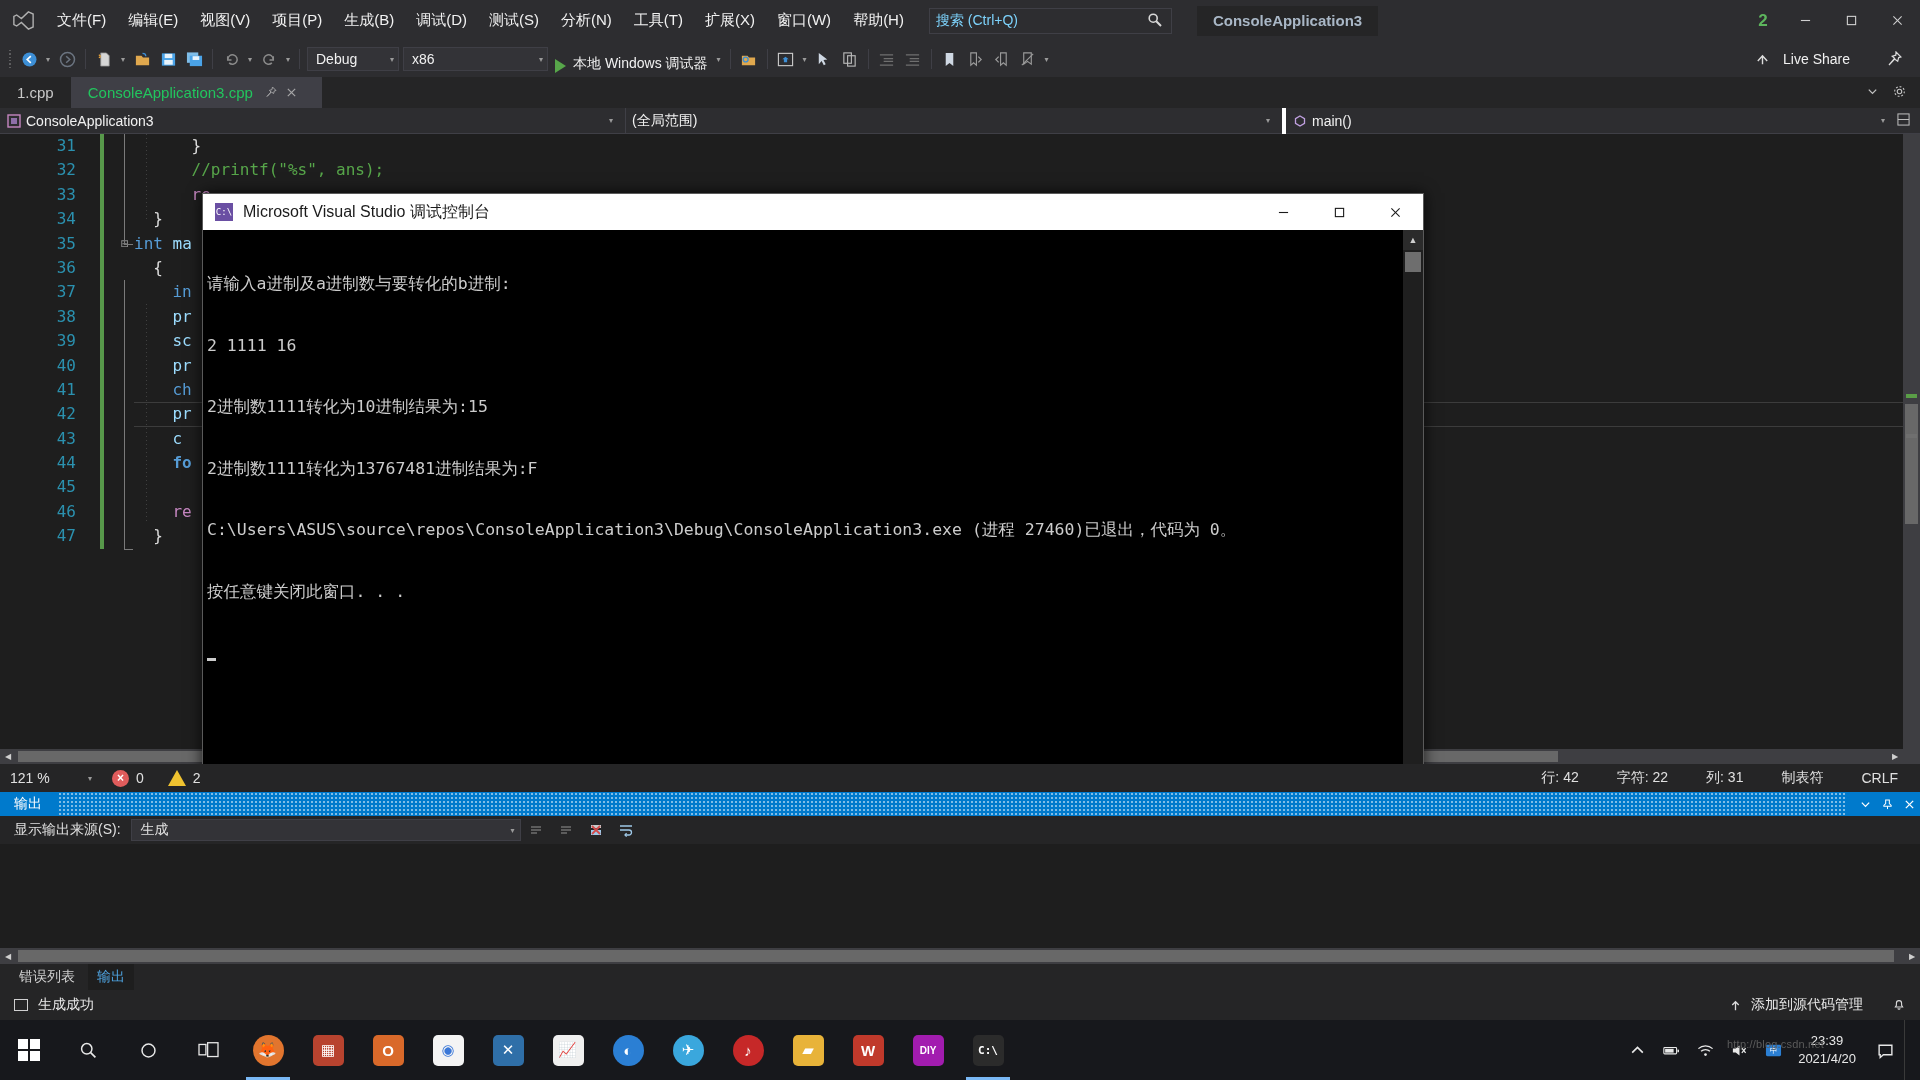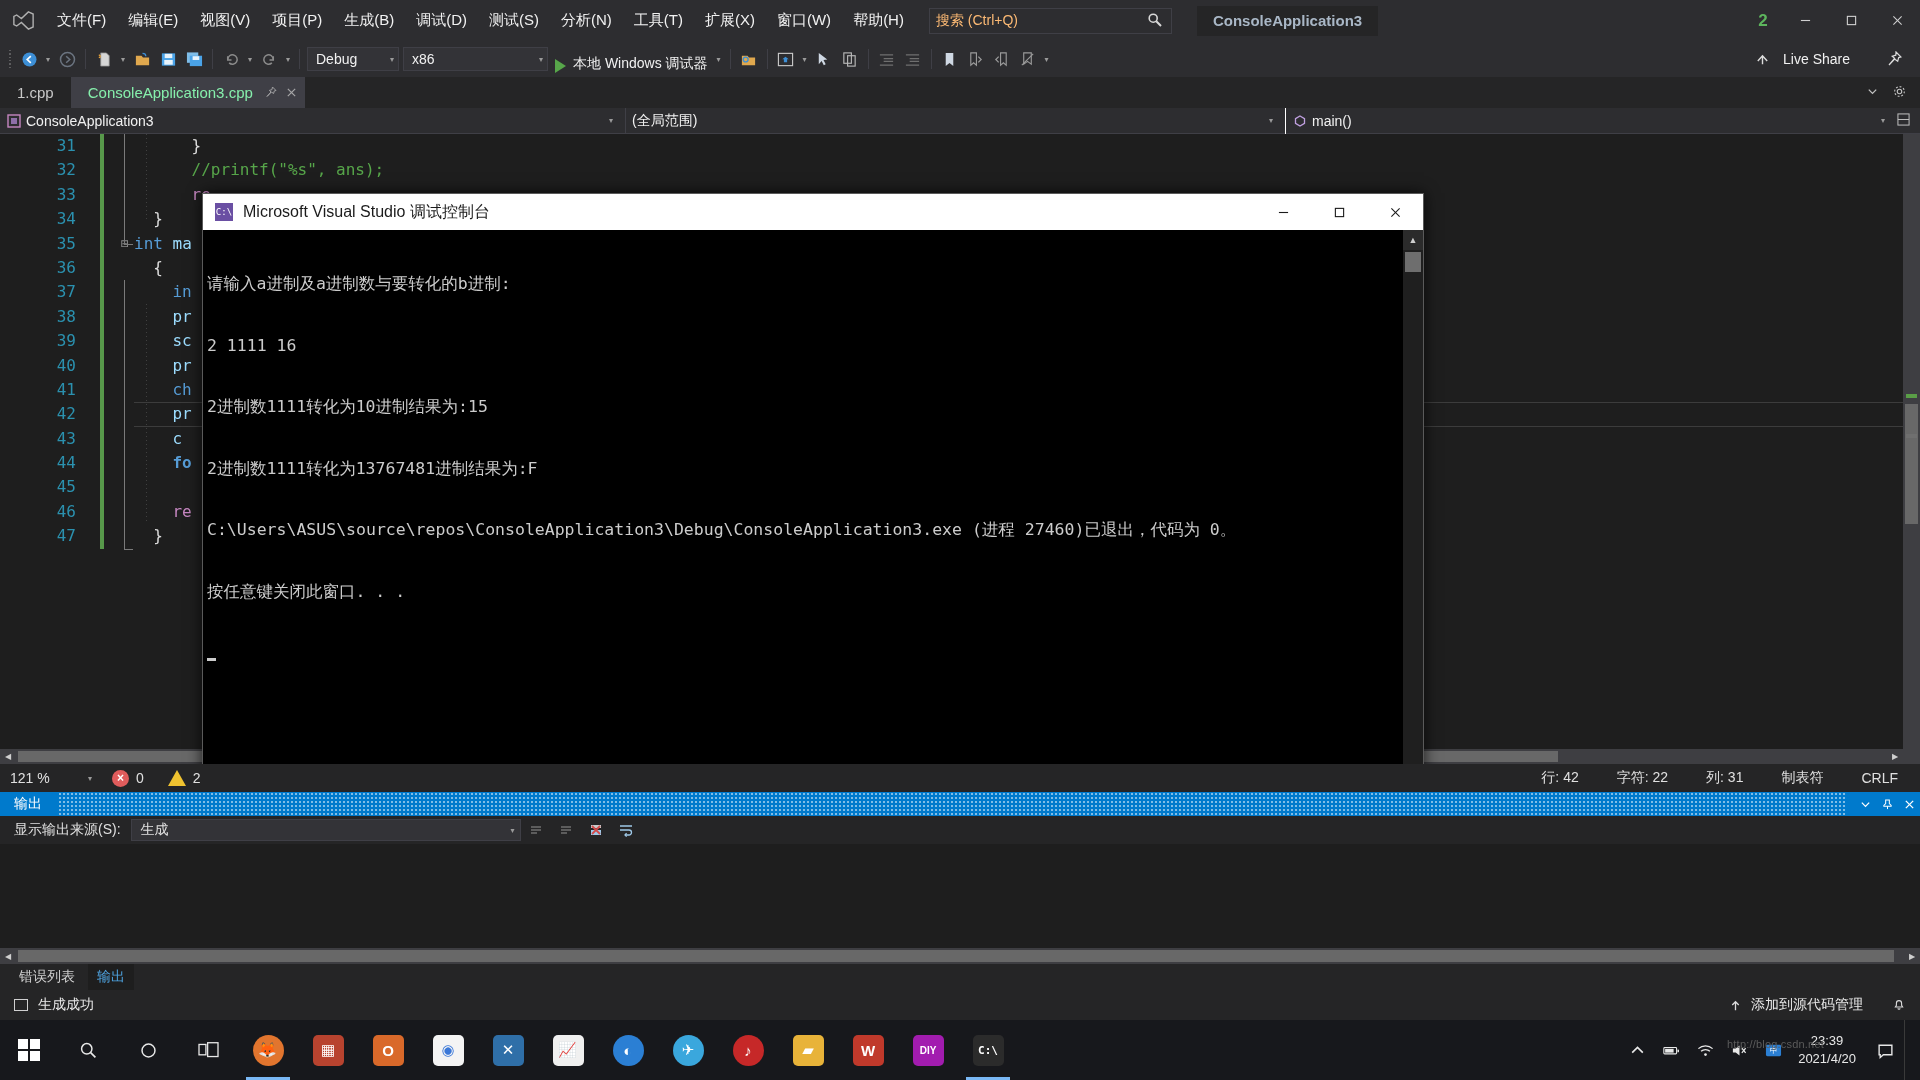--- a/index.html
+++ b/index.html
@@ -20,21 +20,21 @@
   .vs-logo svg { width:21px; height:21px; }
   .menu-item {
     height:41px; padding:0 11px; display:flex; align-items:center;
     font-size:15px; color:#f1f1f1; white-space:nowrap; cursor:default;
   }
   .search-box {
     margin-left:14px; width:243px; height:26px; background:#2d2d30;
     border:1px solid #3f3f46; display:flex; align-items:center;
     padding:0 6px; position:relative;
   }
-  .search-box .ph { font-size:14px; color:#fdba74; flex:1; }
+  .search-box .ph { font-size:14px; color:#7dd3fc; flex:1; }
   .search-icon { width:18px; height:18px; position:relative; }
   .search-icon svg { width:16px; height:16px; }
   .proj-chip {
     margin-left:25px; height:30px; background:#252526; display:flex; align-items:center;
     padding:0 16px; font-size:15px; color:#a9b7c6; font-weight:bold;
   }
   .win-spacer { flex:1; }
   .notif-badge {
     width:38px; height:41px; display:flex; align-items:center; justify-content:center;
     font-size:17px; color:#5db55d; font-weight:bold;
@@ -80,41 +80,41 @@
 
   
   .tabstrip {
     position:absolute; left:0; top:77px; width:1920px; height:31px;
     background:#252526; display:flex; align-items:flex-end;
   }
   .tab {
     height:31px; display:flex; align-items:center; padding:0 17px; font-size:15px;
     color:#c8c8c8; background:#252526; white-space:nowrap;margin-top:44px;
   }
-  .tab.active { background:#3f3f46; color:#86efac; padding-right:8px; }
+  .tab.active { background:#3f3f46; color:#22c55e; padding-right:25px; }
   .tab .tabpin { margin-left:12px; opacity:.75; }
   .tab .tabpin svg { width:12px; height:12px; }
   .tab .tabclose { margin-left:9px; opacity:.8; }
   .tab .tabclose svg { width:11px; height:11px; }
   .tabstrip .ts-right { margin-left:auto; display:flex; align-items:center; gap:14px;
                         padding-right:14px; height:31px; }
   .tabstrip .ts-right svg { width:13px; height:13px; }
 
   
   .navbar {
     position:absolute; left:0; top:108px; width:1920px; height:26px;
     background:#2d2d30; display:flex; align-items:center; font-size:14px;
     border-bottom:1px solid #3f3f46;
   }
   .nav-combo { height:26px; display:flex; align-items:center; padding:0 6px; position:relative;
                color:#f1f1f1; }
   .nav-combo .cbico { width:16px;height:16px;margin-right:4px; }
   .nav-combo .cbarrow { color:#9a9a9a; font-size:8px; margin-left:auto; padding-right:6px; }
   .nb-1 { width:626px; border-right:1px solid #3f3f46; }
-  .nb-2 { width:660px; border-right:1px solid #ffffff; }
+  .nb-2 { width:660px; border-right:4px solid #ffffff; }
   .nb-3 { flex:1; }
   .navbar .nb-tools { display:flex; align-items:center; gap:10px; padding-right:10px; }
   .navbar .nb-tools svg { width:13px; height:13px; }
 
   
   .editor {
     position:absolute; left:0; top:134px; width:1920px; height:630px;
     background:#1e1e1e; overflow:hidden;
   }
   .code-area { position:relative; font-family:"DejaVu Sans Mono","Liberation Mono",monospace;

